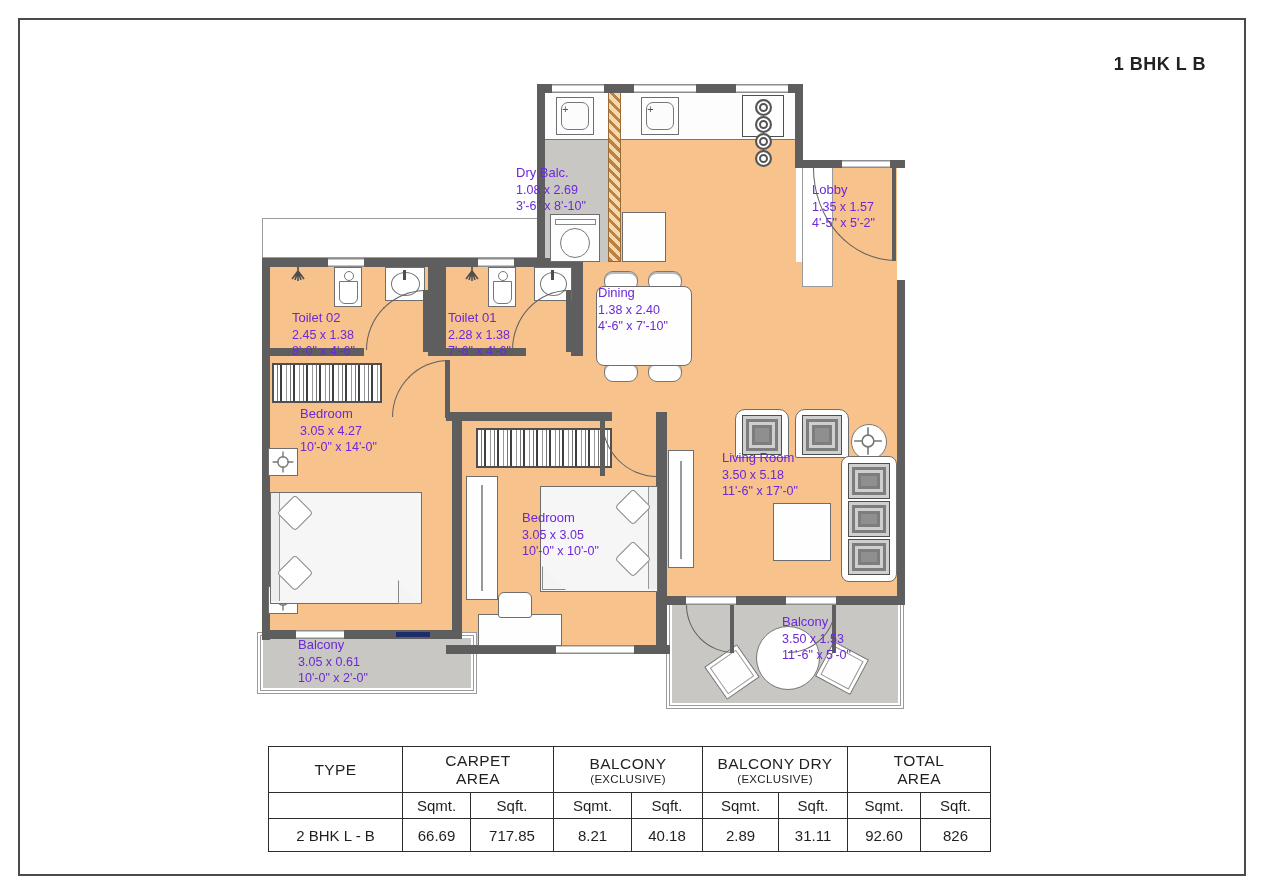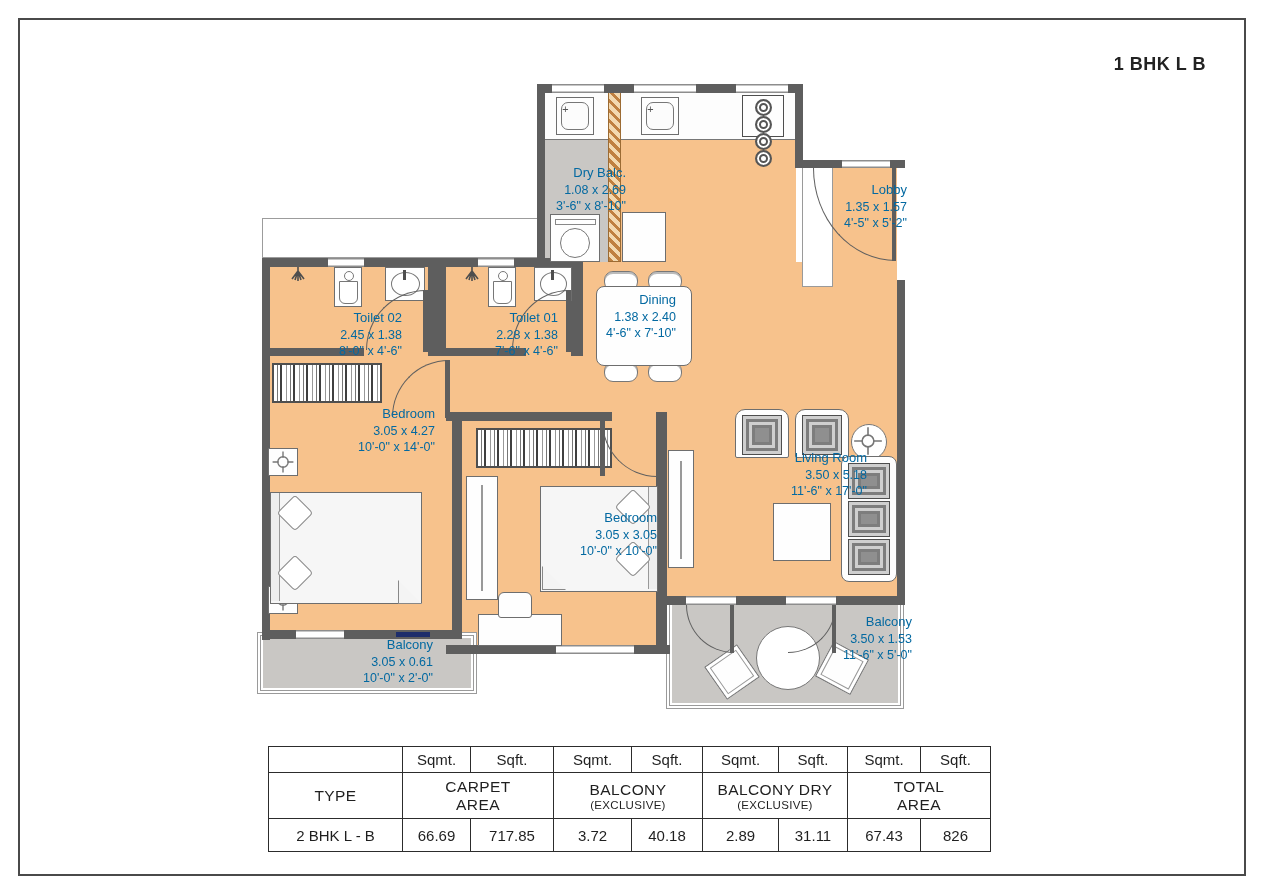--- a/index.html
+++ b/index.html
@@ -19,21 +19,21 @@
   .arc.br{border-left:0;border-top:0;border-bottom-right-radius:100% 100%;}
   .leaf{background:#5e5e5e;}
   .hatch{background:repeating-linear-gradient(45deg,#c08040 0 3px,#f3d9b0 3px 7px);border:1px solid #9c6b33;box-sizing:border-box;}
   .wardrobe{border:2px solid #4f4f4f;box-sizing:border-box;
     background:repeating-linear-gradient(90deg,#fff 0 3px,#777 3px 4px,#fff 4px 6px,#3f3f3f 6px 8px,#fff 8px 12px,#999 12px 13px);}
   .cush{background:#8f8f8f;border:1.5px solid #4e4e4e;box-sizing:border-box;
     box-shadow:inset 0 0 0 3px #cfcfcf, inset 0 0 0 6px #7d7d7d, inset 0 0 0 9px #cfcfcf, inset 0 0 0 12px #7d7d7d;}
   .pillow{width:26px;height:26px;background:#fff;border:1.2px solid #8a8a8a;border-radius:4px;transform:rotate(45deg);box-sizing:border-box;}
   .fold{background:#f4f4f4;border:1px solid #888;clip-path:polygon(0 0,100% 100%,0 100%);}
   .circle{border-radius:50%;}
-  .rlabel{position:absolute;text-align:right;color:#0369a1;font-size:12.5px;line-height:1.28;z-index:30;}
+  .rlabel{position:absolute;text-align:left;color:#6d28d9;font-size:12.5px;line-height:1.28;z-index:30;}
   .rlabel span{display:block;}
   .rlabel .rn{font-size:13px;}
   .dchair{background:#fff;border:1.5px solid #777;border-radius:9px;box-sizing:border-box;
     box-shadow:inset 0 2px 0 #bbb;}
   .sinkin{position:absolute;inset:4px;border:1.2px solid #777;border-radius:7px;background:#fcfcfc;
     display:flex;align-items:center;justify-content:center;color:#555;font-size:11px;}
   .burnerbox{display:grid;grid-template-columns:1fr 1fr;gap:2px;padding:3px;box-sizing:border-box;}
   .burner{width:13px;height:13px;border:2px solid #555;border-radius:50%;background:#fff;
     box-shadow:inset 0 0 0 2px #fff, inset 0 0 0 4px #555;margin:auto;}
   .ellip{position:absolute;border:1.4px solid #777;border-radius:50%;background:#fff;}
@@ -231,21 +231,21 @@
   <div class="rlabel" style="left:292px;top:310px;width:110px;">
     <span class="rn">Toilet 02</span>
       <span>2.45 x 1.38</span>
       <span>8'-0" x 4'-6"</span>
     </div>
   <div class="rlabel" style="left:448px;top:310px;width:110px;">
     <span class="rn">Toilet 01</span>
       <span>2.28 x 1.38</span>
       <span>7'-6" x 4'-6"</span>
     </div>
-  <div class="rlabel" style="left:598px;top:292px;width:78px;">
+  <div class="rlabel" style="left:598px;top:285px;width:78px;">
     <span class="rn">Dining</span>
       <span>1.38 x 2.40</span>
       <span>4'-6" x 7'-10"</span>
     </div>
   <div class="rlabel" style="left:300px;top:406px;width:135px;">
     <span class="rn">Bedroom</span>
       <span>3.05 x 4.27</span>
       <span>10'-0" x 14'-0"</span>
     </div>
   <div class="rlabel" style="left:522px;top:510px;width:135px;">
@@ -276,55 +276,55 @@
       <col style="width:68px">
       <col style="width:83px">
     <col style="width:78px">
       <col style="width:71px">
       <col style="width:76px">
     <col style="width:69px">
       <col style="width:73px">
       <col style="width:70px">
   </colgroup>
   <tbody>
-      <tr style="height:26px;font-size:14px;">
-    <td></td>
-    <td>Sqmt.</td>
-    <td>Sqft.</td>
-    <td>Sqmt.</td>
-    <td>Sqft.</td>
-    <td>Sqmt.</td>
-    <td>Sqft.</td>
-    <td>Sqmt.</td>
-    <td>Sqft.</td>
-  </tr>
-  <tr style="height:46px;">
+      <tr style="height:46px;">
     <td class="hd">TYPE</td>
     <td colspan="2">
       <div class="hd">CARPET</div>
       <div class="hd">AREA</div>
         </td>
     <td colspan="2">
       <div class="hd">BALCONY</div>
       <div class="hsmall">(EXCLUSIVE)</div>
         </td>
     <td colspan="2">
       <div class="hd">BALCONY DRY</div>
       <div class="hsmall">(EXCLUSIVE)</div>
         </td>
     <td colspan="2">
       <div class="hd">TOTAL</div>
       <div class="hd">AREA</div>
         </td>
   </tr>
+  <tr style="height:26px;font-size:14px;">
+    <td></td>
+    <td>Sqmt.</td>
+    <td>Sqft.</td>
+    <td>Sqmt.</td>
+    <td>Sqft.</td>
+    <td>Sqmt.</td>
+    <td>Sqft.</td>
+    <td>Sqmt.</td>
+    <td>Sqft.</td>
+  </tr>
   <tr style="height:33px;">
     <td>2 BHK L - B</td>
     <td>66.69</td>
     <td>717.85</td>
-    <td>3.72</td>
+    <td>8.21</td>
     <td>40.18</td>
     <td>2.89</td>
     <td>31.11</td>
-    <td>67.43</td>
+    <td>92.60</td>
     <td>826</td>
   </tr>
 </tbody>
   </table>
 
 </body></html>

